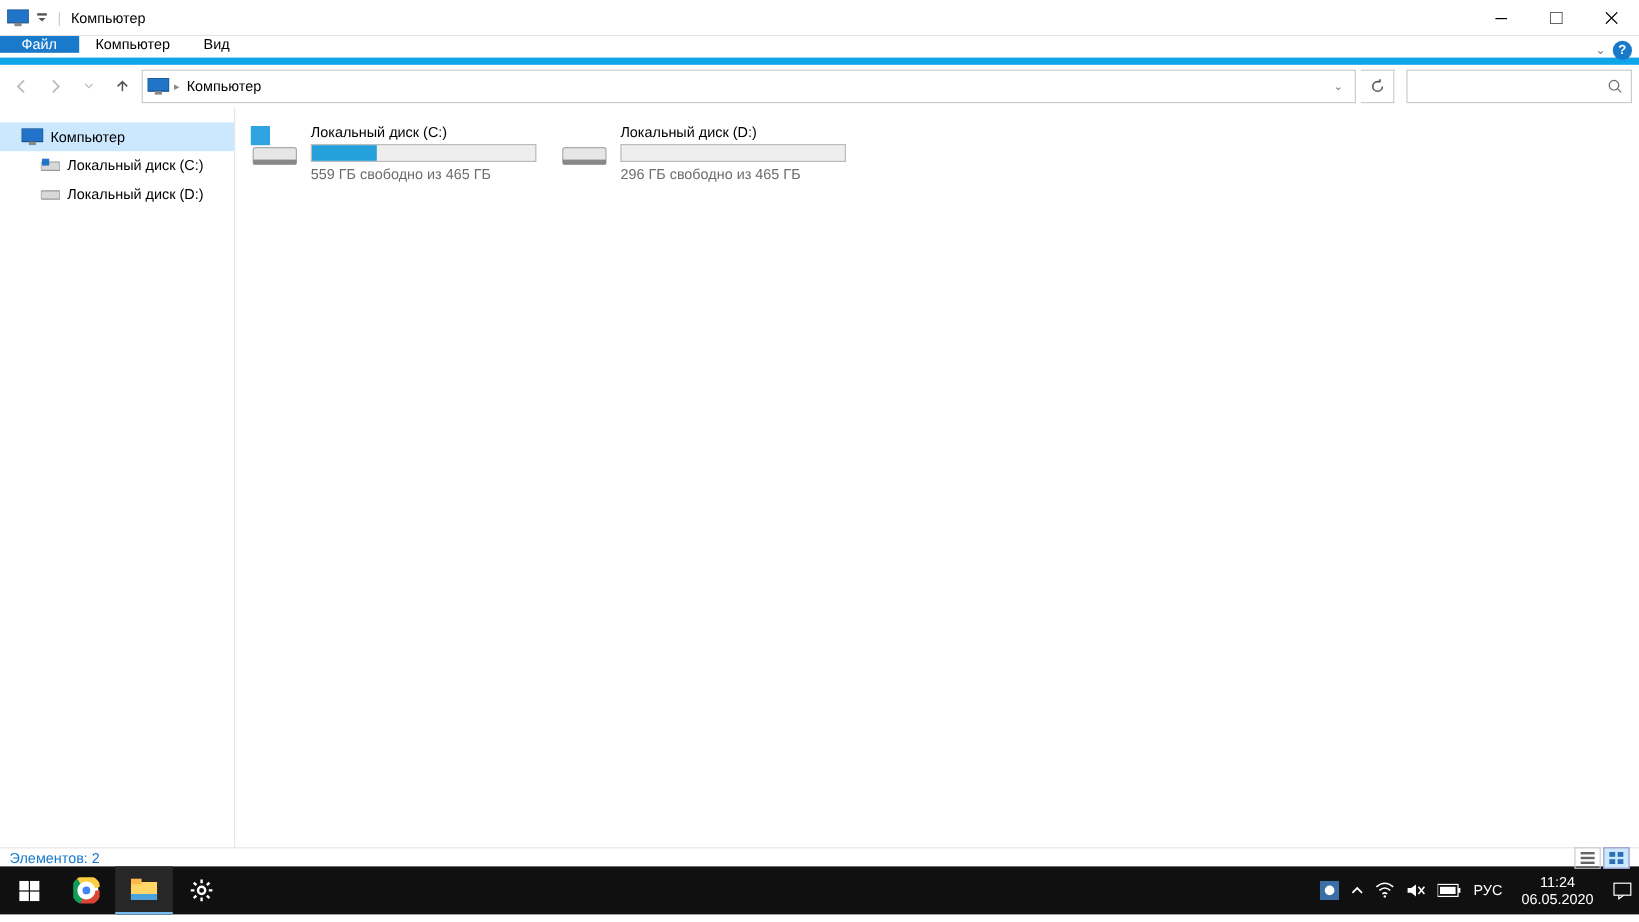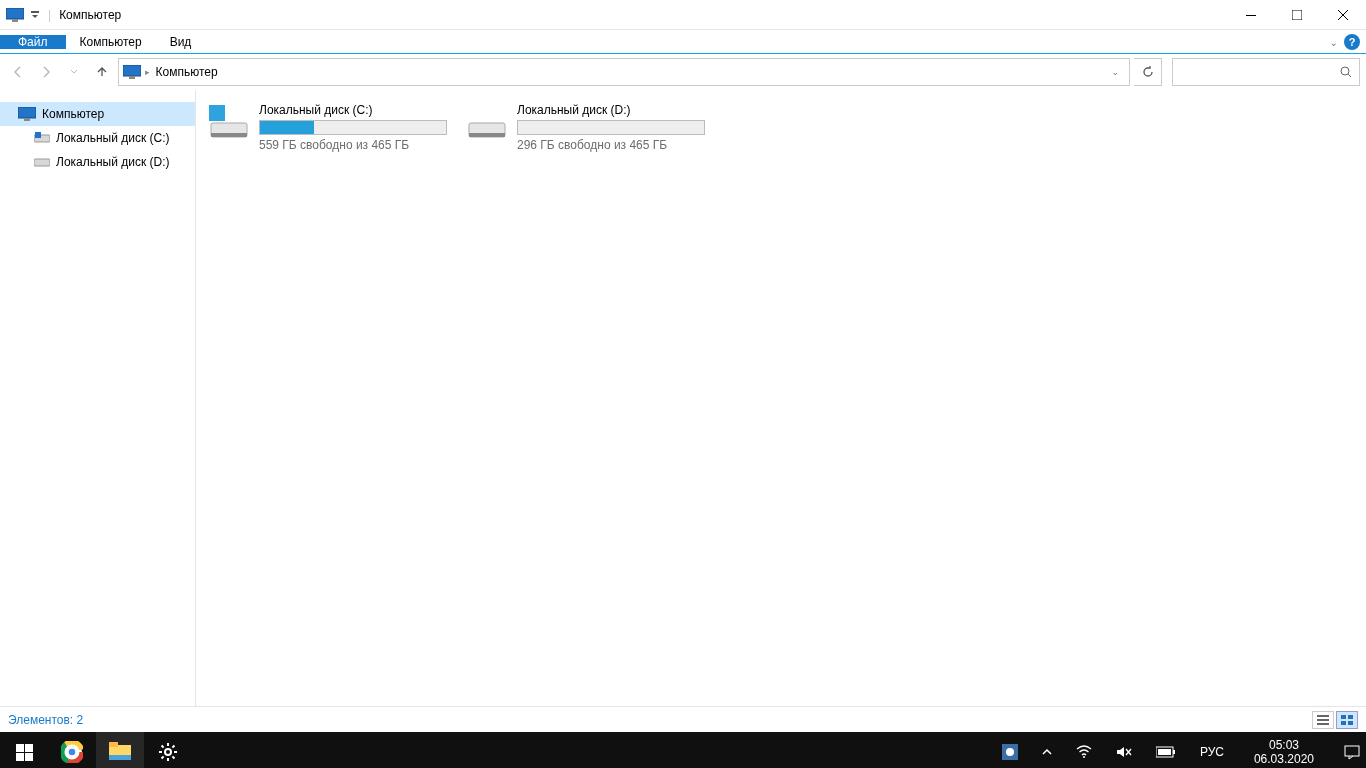--- a/index.html
+++ b/index.html
@@ -8,21 +8,21 @@
 
 .titlebar { height:30px; background:#fff; display:flex; align-items:center; border-bottom:1px solid #e5e5e5; }
 .titlebar .tico { width:22px; height:22px; margin-left:4px; display:flex; align-items:center; justify-content:center; }
 .titlebar .qat { width:18px; display:flex; align-items:center; justify-content:center; color:#555; }
 .titlebar .sep { color:#ccc; margin:0 4px; }
 .titlebar .ttxt { margin-left:4px; color:#000; }
 .titlebar .spacer { flex:1; }
 .winbtn { width:46px; height:30px; display:flex; align-items:center; justify-content:center; color:#000; }
 
 
-.ribbon { height:24px; background:#fff; display:flex; align-items:center; border-bottom:1px solid #0ea5e9; position:relative; }
+.ribbon { height:24px; background:#fff; display:flex; align-items:flex-start; border-bottom:6px solid #0ea5e9; position:relative; }
 .ribbon .tab { padding:0 14px; display:flex; align-items:center; color:#000; }
 .ribbon .tab.file { background:#1979ca; color:#fff; padding:0 18px; }
 .ribbon .right { position:absolute; right:6px; top:0; height:24px; display:flex; align-items:center; gap:6px; }
 .chev { color:#777; font-size:10px; }
 .help { width:16px; height:16px; border-radius:50%; background:#1979ca; color:#fff; display:flex; align-items:center; justify-content:center; font-size:11px; font-weight:bold; }
 
 
 .navrow { height:36px; display:flex; align-items:center; padding:4px 6px; gap:4px; }
 .navbtn { width:24px; height:24px; display:flex; align-items:center; justify-content:center; color:#bbb; }
 .navbtn.active { color:#555; }
@@ -47,31 +47,31 @@
 .content { flex:1; padding:10px 8px; display:flex; gap:8px; align-items:flex-start; }
 .drive { width:250px; display:flex; gap:8px; padding:3px; }
 .dico { width:44px; height:40px; display:flex; align-items:center; justify-content:center; }
 .dinfo { flex:1; }
 .dname { color:#000; margin-bottom:3px; }
 .bar { width:188px; height:15px; border:1px solid #bcbcbc; background:#eee; margin-bottom:3px; position:relative; }
 .bar .fill { height:100%; background:#26a0da; }
 .dfree { color:#6d6d6d; font-size:12px; }
 
 
-.status { height:26px; border-top:1px solid #e5e5e5; display:flex; align-items:center; padding:0 8px; color:#1979ca; }
+.status { height:16px; border-top:1px solid #e5e5e5; display:flex; align-items:center; padding:0 8px; color:#1979ca; }
 .status .sspc { flex:1; }
 .viewbtn { width:22px; height:18px; border:1px solid #ccc; margin-left:2px; display:flex; align-items:center; justify-content:center; color:#555; font-size:10px; }
 .viewbtn.active { background:#cce8ff; border-color:#99c; }
 
 
 .taskbar { height:40px; background:#101010; display:flex; align-items:center; color:#fff; }
 .tbtn { width:48px; height:40px; display:flex; align-items:center; justify-content:center; }
 .tbtn.active { background:#272727; border-bottom:2px solid #76b9ed; }
 .tspacer { flex:1; }
-.tray { display:flex; align-items:center; gap:24px; padding:0 6px; font-size:12px; }
+.tray { display:flex; align-items:center; gap:10px; padding:0 6px; font-size:12px; }
 .clock { text-align:center; line-height:14px; font-size:12px; padding:0 6px; }
 
 svg { display:block; }
 </style>
 </head>
 <body>
 
 <div class="titlebar">
   <span class="tico">
     <svg width="18" height="14" viewBox="0 0 18 14">
@@ -309,22 +309,22 @@
       </span>
     <span>
         <svg width="20" height="12" viewBox="0 0 20 12">
           <rect x="0" y="1" width="17" height="10" fill="none" stroke="#fff"></rect>
           <rect x="17" y="4" width="2" height="4" fill="#fff"></rect>
           <rect x="2" y="3" width="13" height="6" fill="#fff"></rect>
         </svg>
       </span>
     <span>РУС</span>
     <div class="clock">
-      <div>05:03</div>
-      <div>06.03.2020</div>
+      <div>11:24</div>
+      <div>06.05.2020</div>
     </div>
     <span>
         <svg width="16" height="16" viewBox="0 0 16 16">
           <rect x="1" y="2" width="14" height="10" fill="none" stroke="#fff"></rect>
           <path d="M5 12 L5 15 L9 12" fill="none" stroke="#fff"></path>
         </svg>
       </span>
   </div>
 </div>
 

